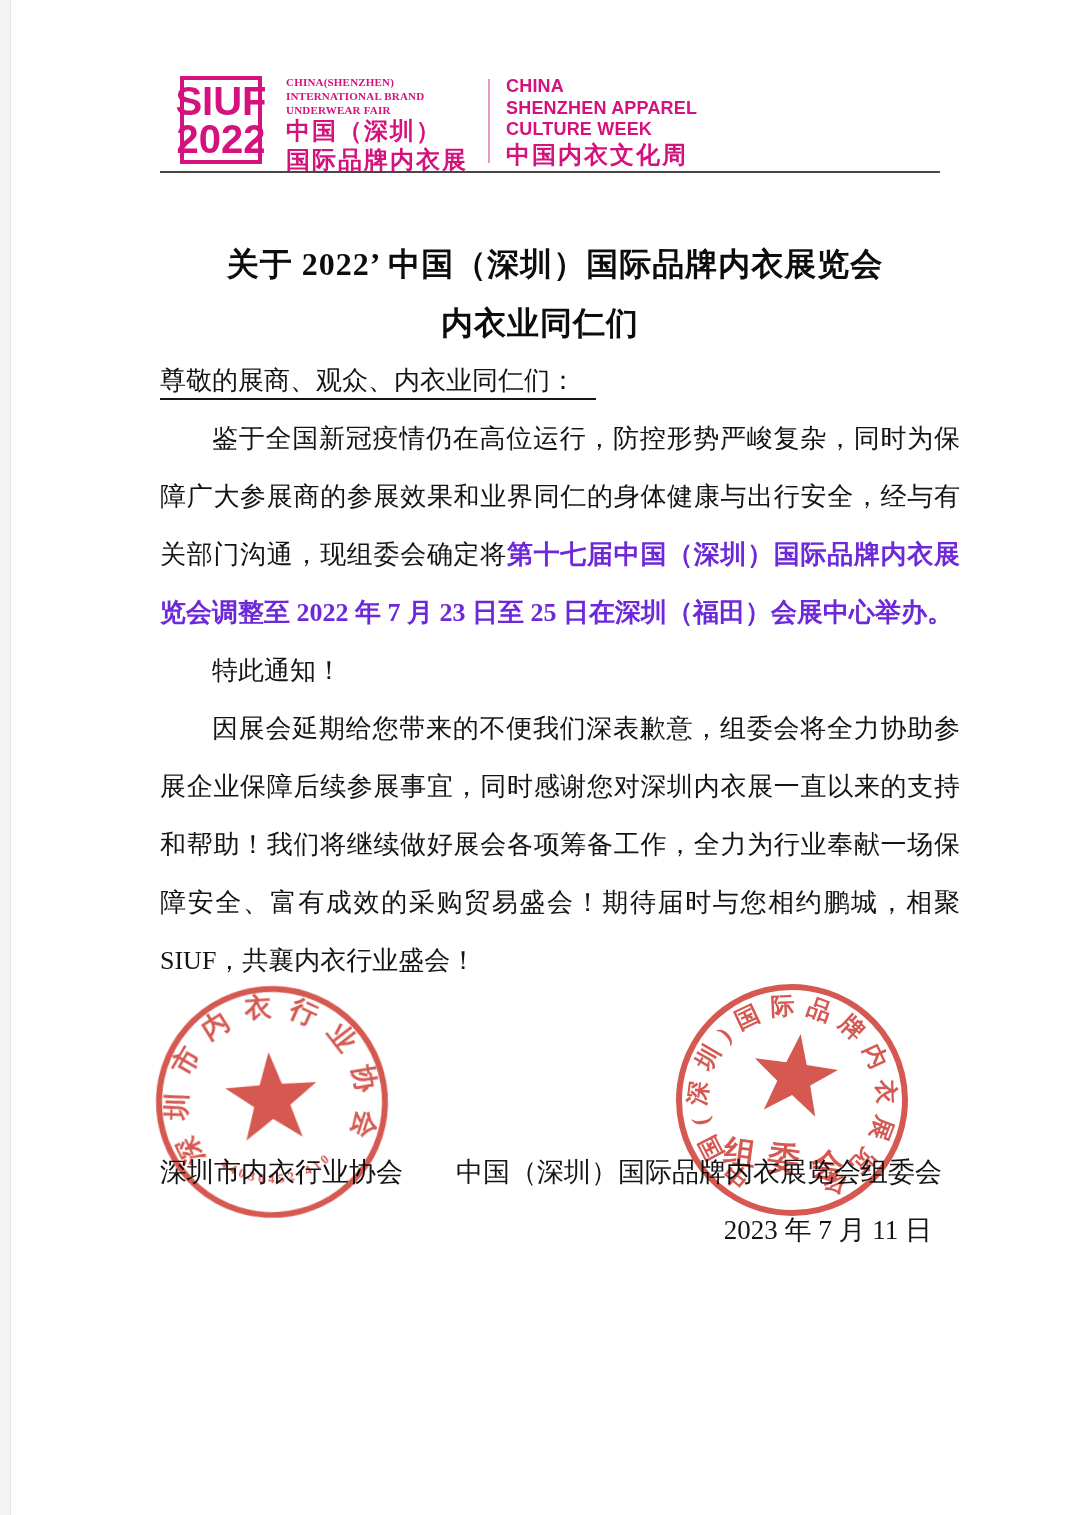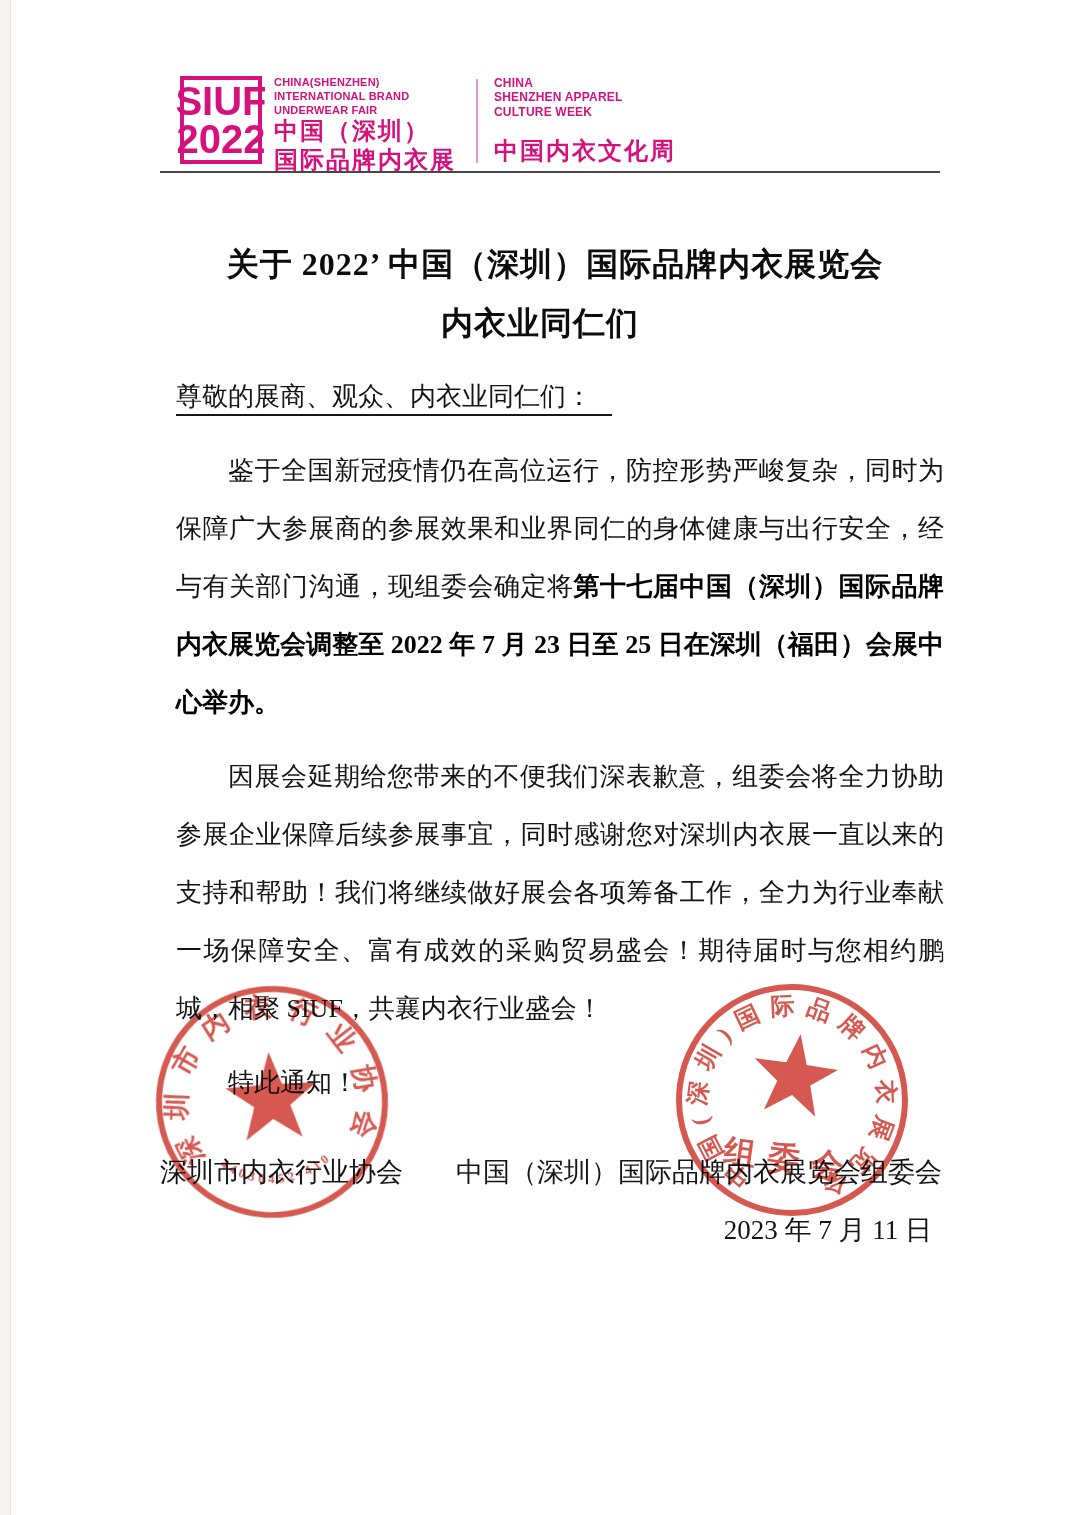--- a/index.html
+++ b/index.html
@@ -18,42 +18,42 @@
     display:flex;align-items:stretch;
     color:#d4117c;
     font-family:"Liberation Sans","DejaVu Sans",sans-serif;
   }
   .siuf-box{
     width:74px;height:80px;border:4px solid #d4117c;
     display:flex;flex-direction:column;align-items:center;justify-content:center;
     font-weight:bold;font-size:40px;line-height:.95;letter-spacing:0px;
   }
   .logo-col{display:flex;flex-direction:column;justify-content:space-between;}
-  .col1{margin-left:12px;}
+  .col1{margin-left:24px;font-family:Liberation Serif, serif;}
   .col1 .en{font-weight:bold;font-size:11px;line-height:1.25;letter-spacing:.2px;}
   .cn-strong{font-weight:bold;font-size:24px;line-height:1.2;letter-spacing:2px;}
   .vrule{width:2px;background:#e59cc4;margin:3px 16px 3px 20px;}
-  .col2 .en{font-weight:bold;font-size:12px;line-height:1.2;letter-spacing:.2px;}
+  .col2 .en{font-weight:bold;font-size:18px;line-height:1.2;letter-spacing:.2px;}
   
   .rule{position:absolute;left:160px;top:171px;width:780px;height:2px;background:#474747;}
   
   .title{position:absolute;left:0;width:100%;text-align:center;
          font-weight:bold;font-size:32px;line-height:48px;color:#0c0c0c;letter-spacing:1px;}
   .t1{top:240px;padding-left:15px;}
   .t2{top:299px;}
   
   .body{
     position:absolute;left:160px;top:352px;width:800px;
     font-size:26px;line-height:58px;
     text-align:justify;
   }
-  .body p{margin:16px;}
+  .body p{margin:0;}
   .indent{text-indent:2em;}
   .salute span{border-bottom:2px solid #161616;padding-right:20px;padding-bottom:3px;}
-  .bold{font-weight:bold;color:#000000;}
+  .bold{font-weight:bold;color:#6d28d9;}
   
   .stamp{
     position:absolute;width:240px;height:240px;
     color:#cf4239;opacity:.88;
     mix-blend-mode:multiply;
     filter:blur(.3px);
     z-index:3;
   }
   .stamp-left{left:152px;top:982px;transform:rotate(-4deg);}
   .stamp-right{left:672px;top:980px;}
@@ -104,22 +104,22 @@
   </header>
 
   <div class="rule"></div>
 
   <div class="title t1">关于 2022’ 中国（深圳）国际品牌内衣展览会</div>
   <div class="title t2">内衣业同仁们</div>
 
   <div class="body">
     <p class="salute"><span>尊敬的展商、观众、内衣业同仁们：</span></p>
     <p class="indent"><span>鉴于全国新冠疫情仍在高位运行，防控形势严峻复杂，同时为保障广大参展商的参展效果和业界同仁的身体健康与出行安全，经与有关部门沟通，现组委会确定将</span><span class="bold">第十七届中国（深圳）国际品牌内衣展览会调整至 2022 年 7 月 23 日至 25 日在深圳（福田）会展中心举办。</span></p>
+    <p class="indent">特此通知！</p>
     <p class="indent">因展会延期给您带来的不便我们深表歉意，组委会将全力协助参展企业保障后续参展事宜，同时感谢您对深圳内衣展一直以来的支持和帮助！我们将继续做好展会各项筹备工作，全力为行业奉献一场保障安全、富有成效的采购贸易盛会！期待届时与您相约鹏城，相聚 SIUF，共襄内衣行业盛会！</p>
-    <p class="indent">特此通知！</p>
   </div>
 
   <svg class="stamp stamp-left" viewBox="0 0 240 240">
     <defs>
       <path id="arcL" d="M 59.2,180.8 A 86,86 0 1 1 180.8,180.8" fill="none"></path>
       <path id="arcLb" d="M 45.5,158 A 86,86 0 0 0 194.5,158" fill="none"></path>
     </defs>
     <circle cx="120" cy="120" r="113" fill="none" stroke="currentColor" stroke-width="6"></circle>
     <polygon points="120,70 131.2,102.6 165.6,103.2 138.1,123.9 148.2,156.8 120,137 91.8,156.8 101.9,123.9 74.4,103.2 108.8,102.6" fill="currentColor"></polygon>
     <text class="arc-big"><textPath href="#arcL" startOffset="50%" text-anchor="middle">深圳市内衣行业协会</textPath></text>

